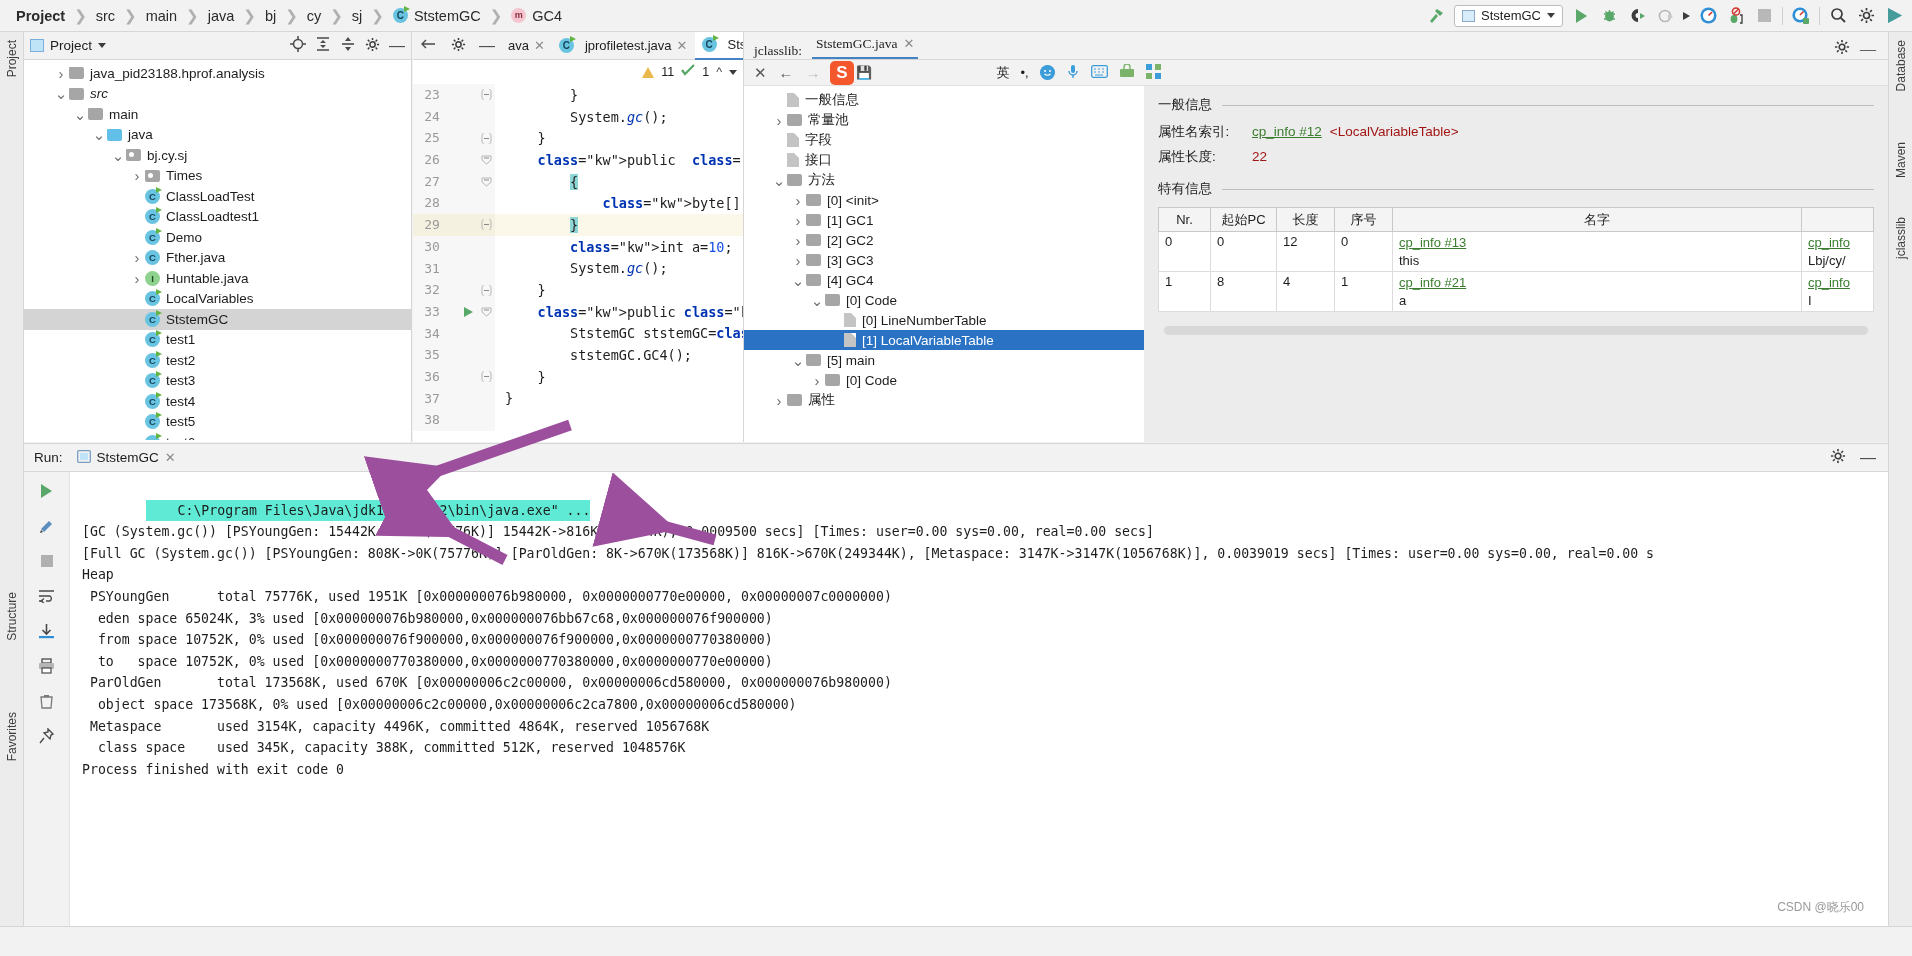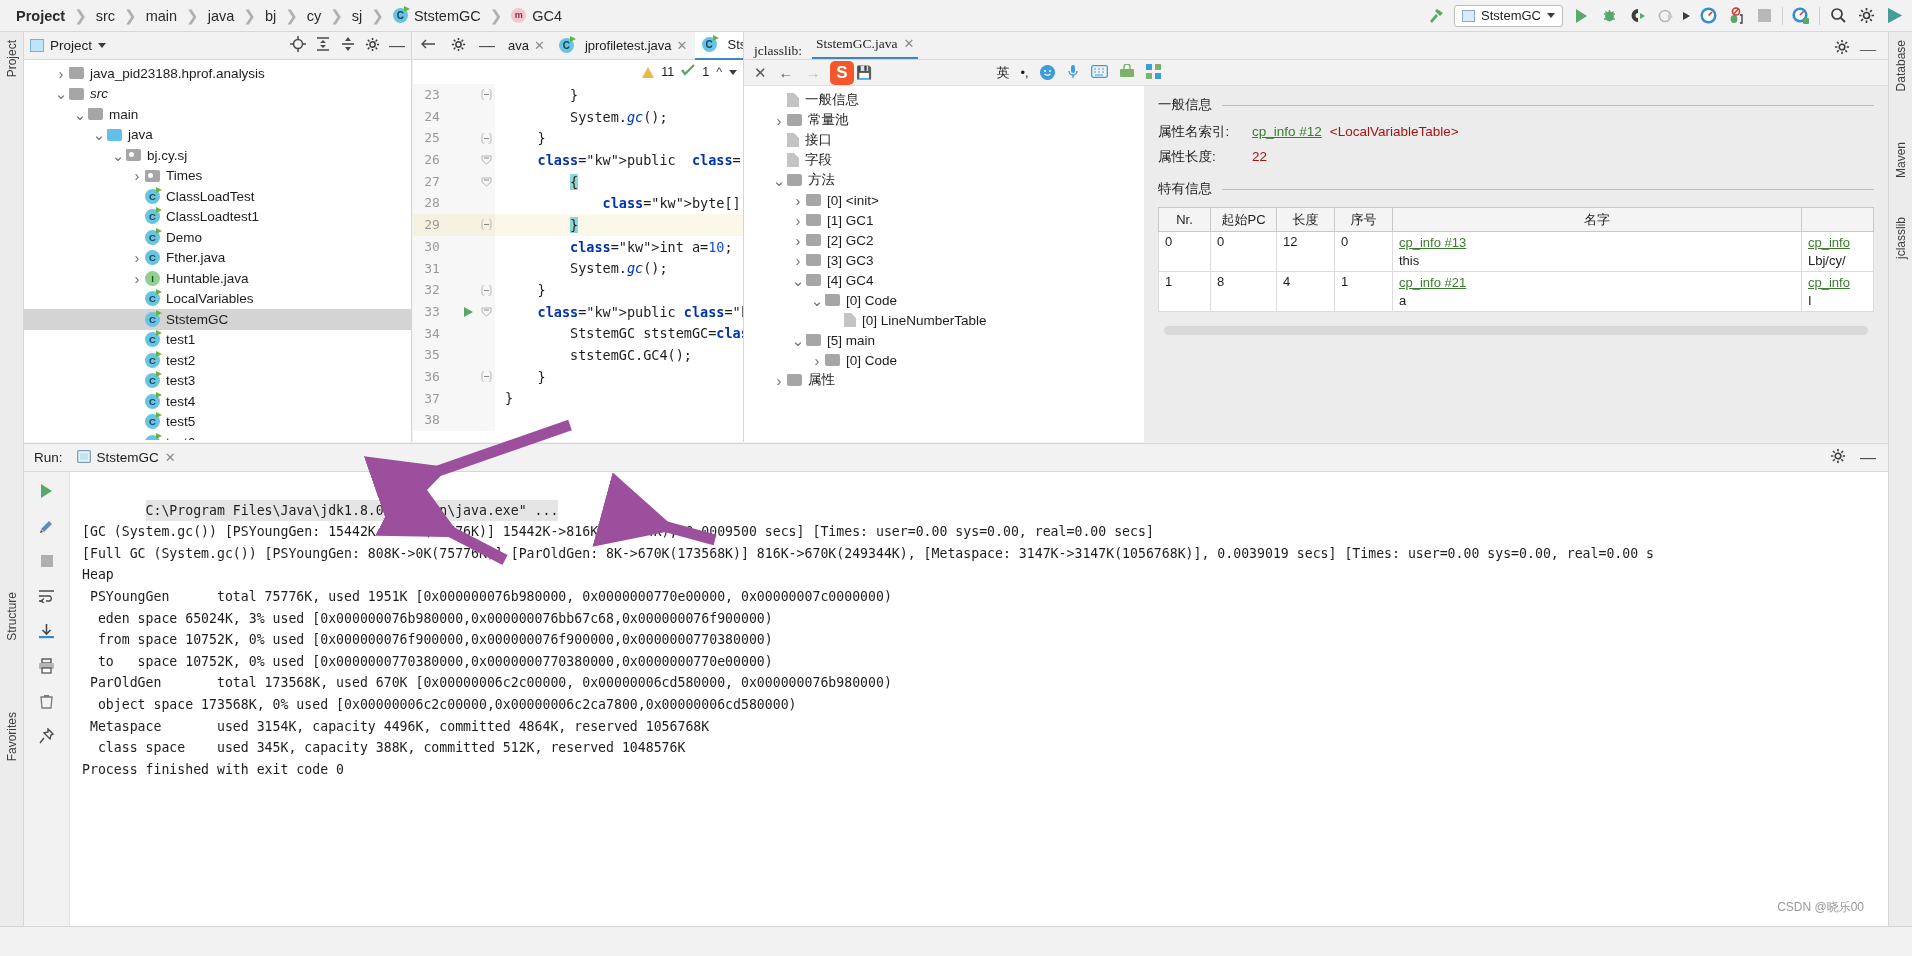--- a/index.html
+++ b/index.html
@@ -139,21 +139,21 @@
   
   .run { position: absolute; left: 24px; top: 443px; width: 1864px; height: 483px; background:#fff; border-top:1px solid #d6d6d6;}
   .runhead { height:28px; background:#f2f2f2; border-bottom:1px solid #d6d6d6; display:flex; align-items:center; gap:8px; padding-left:10px; font-size:13.5px; }
   .runtab { display:flex; align-items:center; gap:6px; padding: 0 6px; height:28px; }
   .runhead .right { margin-left:auto; display:flex; gap:14px; padding-right:12px; align-items:center; }
   .run-body { display:flex; height: 455px; }
   .run-side { width: 46px; background:#f2f2f2; border-right:1px solid #e2e2e2; padding-top:8px;
               display:flex; flex-direction:column; align-items:center; gap:13px; }
   .console { flex:1; padding: 6px 0 0 12px; font-family:"DejaVu Sans Mono", monospace; font-size:13.2px;
              line-height: 21.6px; color:#1d1d1d; white-space: pre; overflow:hidden; position:relative; }
-  .cl-green { background:#e5e5e5; }
+  .cl-green { background:#5eead4;padding-left:32px; }
   .watermark { position:absolute; right: 24px; bottom: 8px; color:#9a9a9a; font-size:12px; font-family:"Liberation Sans",sans-serif; }
 
   
   .arrowsvg { position:absolute; left:0; top:0; width:1912px; height:956px; pointer-events:none; }
 
   
   .statusbar { position:absolute; left:0; bottom:0; width:1912px; height:30px; background:#f2f2f2; border-top:1px solid #d6d6d6; }
 
   .sidebtn { width:22px; height:22px; display:flex; align-items:center; justify-content:center; }
 </style>
@@ -584,26 +584,26 @@
             <span>一般信息</span>
           </div>
           <div class="jrow" style="padding-left: 27px;">
             <span class="arrow" style="font-size: 15px;">›</span>
             <span class="folder"></span>
             <span>常量池</span>
           </div>
           <div class="jrow" style="padding-left: 27px;">
             <span class="arrow"></span>
             <span class="doc-ic"></span>
-            <span>接口</span>
+            <span>字段</span>
           </div>
           <div class="jrow" style="padding-left: 27px;">
             <span class="arrow"></span>
             <span class="doc-ic"></span>
-            <span>字段</span>
+            <span>接口</span>
           </div>
           <div class="jrow" style="padding-left: 27px;">
             <span class="arrow" style="font-size: 15px; line-height: 9px;">⌄</span>
             <span class="folder"></span>
             <span>方法</span>
           </div>
           <div class="jrow" style="padding-left: 46px;">
             <span class="arrow" style="font-size: 15px;">›</span>
             <span class="folder"></span>
             <span>[0] &lt;init&gt;</span>
@@ -630,20 +630,25 @@
           </div>
           <div class="jrow" style="padding-left: 65px;">
             <span class="arrow" style="font-size: 15px; line-height: 9px;">⌄</span>
             <span class="folder"></span>
             <span>[0] Code</span>
           </div>
           <div class="jrow" style="padding-left: 84px;">
             <span class="arrow"></span>
             <span class="doc-ic"></span>
             <span>[0] LineNumberTable</span>
+          </div>
+          <div class="jrow sel" style="padding-left: 84px;">
+            <span class="arrow" style="color: rgb(255, 255, 255);"></span>
+            <span class="doc-ic"></span>
+            <span>[1] LocalVariableTable</span>
           </div>
           <div class="jrow" style="padding-left: 46px;">
             <span class="arrow" style="font-size: 15px; line-height: 9px;">⌄</span>
             <span class="folder"></span>
             <span>[5] main</span>
           </div>
           <div class="jrow" style="padding-left: 65px;">
             <span class="arrow" style="font-size: 15px;">›</span>
             <span class="folder"></span>
             <span>[0] Code</span>

